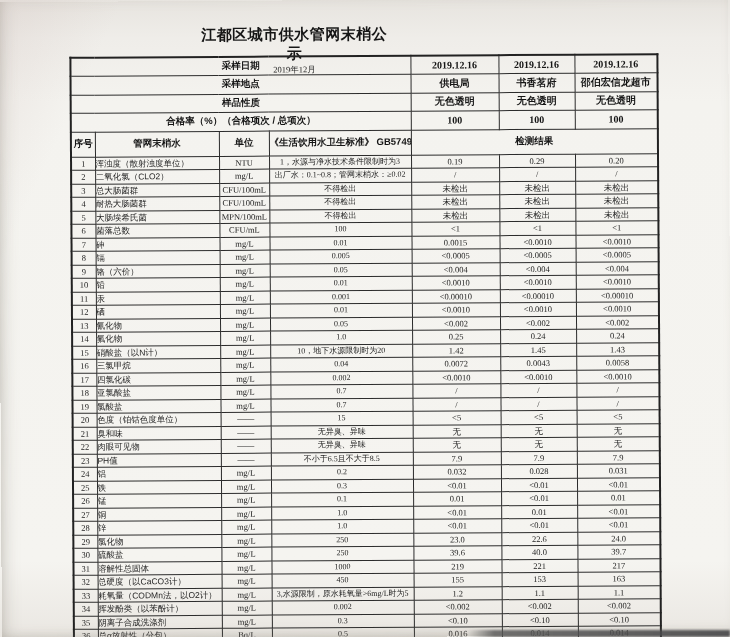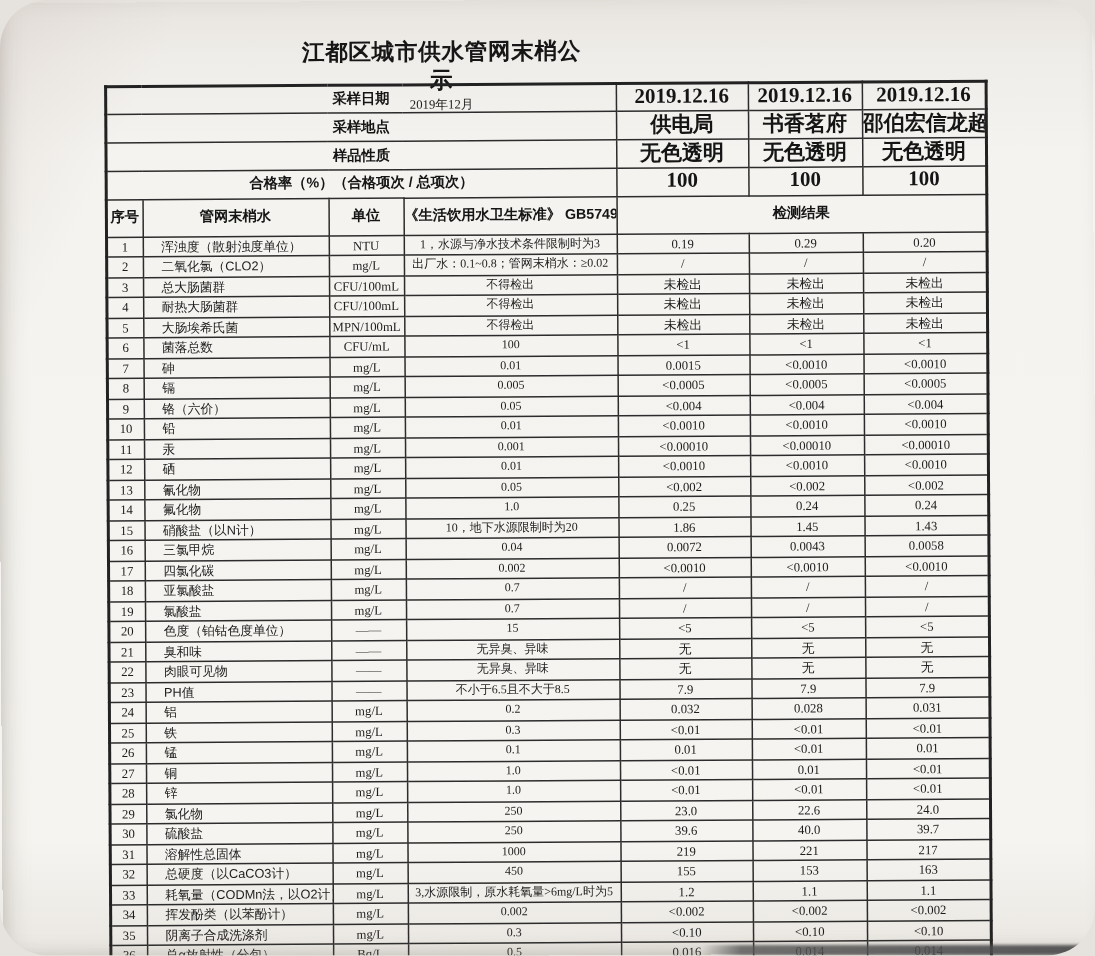--- a/index.html
+++ b/index.html
@@ -8,48 +8,47 @@
     font-family: "Liberation Sans", "DejaVu Sans", sans-serif;
     color:#1b1b1b;
     background:#e6e3de;
     overflow:hidden;
   }
   .page {
     position:relative; width:730px; height:637px; overflow:hidden;
     background:
       linear-gradient(115deg, rgba(214,200,196,.35) 0%, rgba(214,200,196,0) 12%),
       linear-gradient(180deg, #e7e4df 0%, #efede9 6%, #f4f3ef 16%, #f5f4f0 88%, #eae7e2 100%);
-    border-radius: 32px;
   }
   .doc { position:absolute; inset:0; transform:rotate(-0.35deg); }
   .title-wrap { position:absolute; top:25px; left:198px; width:196px; text-align:center; }
   .doc-title { font-size:15px; font-weight:bold; letter-spacing:.5px; color:#161616; }
   .doc-subtitle { font-size:8.5px; margin-top:1px; color:#222;
     font-family:"Liberation Serif","DejaVu Serif",serif; }
 
   table.main {
     position:absolute; top:55px; left:71px; width:587px;
     border-collapse:collapse; table-layout:fixed;
     background:transparent;
   }
   table.main td { border:1px solid #2c2c2c; text-align:center; vertical-align:middle; overflow:hidden; white-space:nowrap; }
   table.main { border:2px solid #222; }
 
   
   td.info-label { height:18.5px; font-size:9.5px; font-weight:bold; color:#151515; }
-  td.info-val   { font-size:14px; font-weight:bold; color:#151515;
+  td.info-val   { font-size:10px; font-weight:bold; color:#151515;
                   font-family:"Liberation Serif","DejaVu Serif",serif; }
 
   
   tr.head-row td { height:25px; font-size:9.5px; font-weight:bold; color:#151515; }
 
   
   tbody.results td { height:12.8px; line-height:12.5px; font-size:8.5px; color:#1d1d1d;
                      font-family:"Liberation Serif","DejaVu Serif",serif; }
-  tbody.results td.col-item { text-align:left; padding-left:12px; font-family:"Liberation Sans","DejaVu Sans",sans-serif; }
+  tbody.results td.col-item { text-align:left; padding-left:0; font-family:"Liberation Sans","DejaVu Sans",sans-serif; }
   tbody.results td.col-no { font-size:8.5px; }
   tbody.results td.col-std { font-size:8px; }
 
   
   .bottom-shade {
     position:absolute; bottom:0; right:0; width:262px; height:7px;
     background:linear-gradient(90deg, rgba(85,85,85,0) 0%, rgba(85,85,85,.8) 10%, rgba(70,70,72,.9) 100%);
     filter:blur(1px);
   }
   .left-vignette {
@@ -238,21 +237,21 @@
             <td class="col-std">1.0</td>
             <td class="col-val">0.25</td>
             <td class="col-val">0.24</td>
             <td class="col-val">0.24</td>
           </tr>
           <tr>
             <td class="col-no">15</td>
             <td class="col-item">硝酸盐（以N计）</td>
             <td class="col-unit">mg/L</td>
             <td class="col-std">10，地下水源限制时为20</td>
-            <td class="col-val">1.86</td>
+            <td class="col-val">1.42</td>
             <td class="col-val">1.45</td>
             <td class="col-val">1.43</td>
           </tr>
           <tr>
             <td class="col-no">16</td>
             <td class="col-item">三氯甲烷</td>
             <td class="col-unit">mg/L</td>
             <td class="col-std">0.04</td>
             <td class="col-val">0.0072</td>
             <td class="col-val">0.0043</td>

